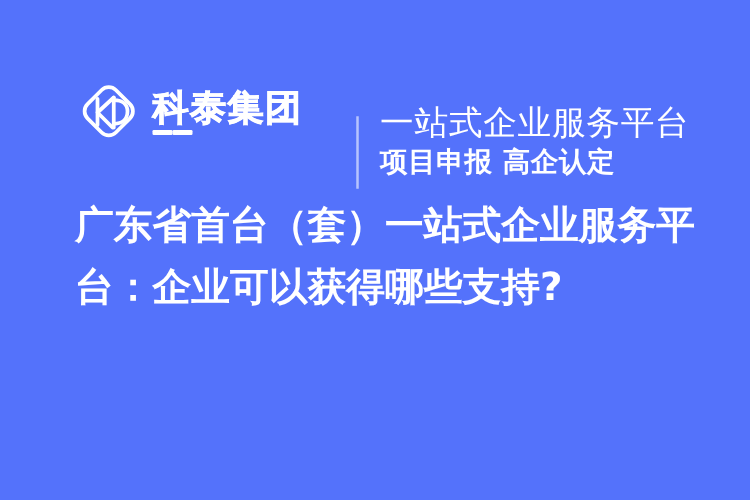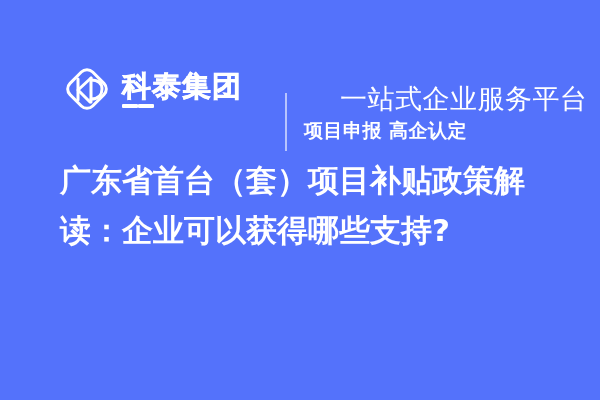--- a/index.html
+++ b/index.html
@@ -107,25 +107,24 @@
     width: 270px;
   }
   #tagline-main {
     font-family: "DejaVu Sans", "Liberation Sans", sans-serif;
     font-size: 27px;
     line-height: 33px;
     font-weight: 400;
     color: #ffffff;
     letter-spacing: 0.5px;
     white-space: nowrap;
-    margin-left: 36px;
   }
   #tagline-sub {
     font-family: "DejaVu Sans", "Liberation Sans", sans-serif;
-    font-size: 19px;
+    font-size: 22px;
     line-height: 25px;
     font-weight: 700;
     color: #ffffff;
     letter-spacing: 0.5px;
     white-space: nowrap;
     margin-top: 3px;
   }
 
   
   #headline {
@@ -175,15 +174,15 @@
 
     <div id="brand-divider"></div>
 
     <div id="tagline-block">
       <div id="tagline-main">一站式企业服务平台</div>
       <div id="tagline-sub">项目申报 高企认定</div>
     </div>
 
   </div>
 
-  <div id="headline">广东省首台（套）项目补贴政策解读：企业可以获得哪些支持?</div>
+  <div id="headline">广东省首台（套）一站式企业服务平台：企业可以获得哪些支持?</div>
 
 </div>
 
 </body></html>

